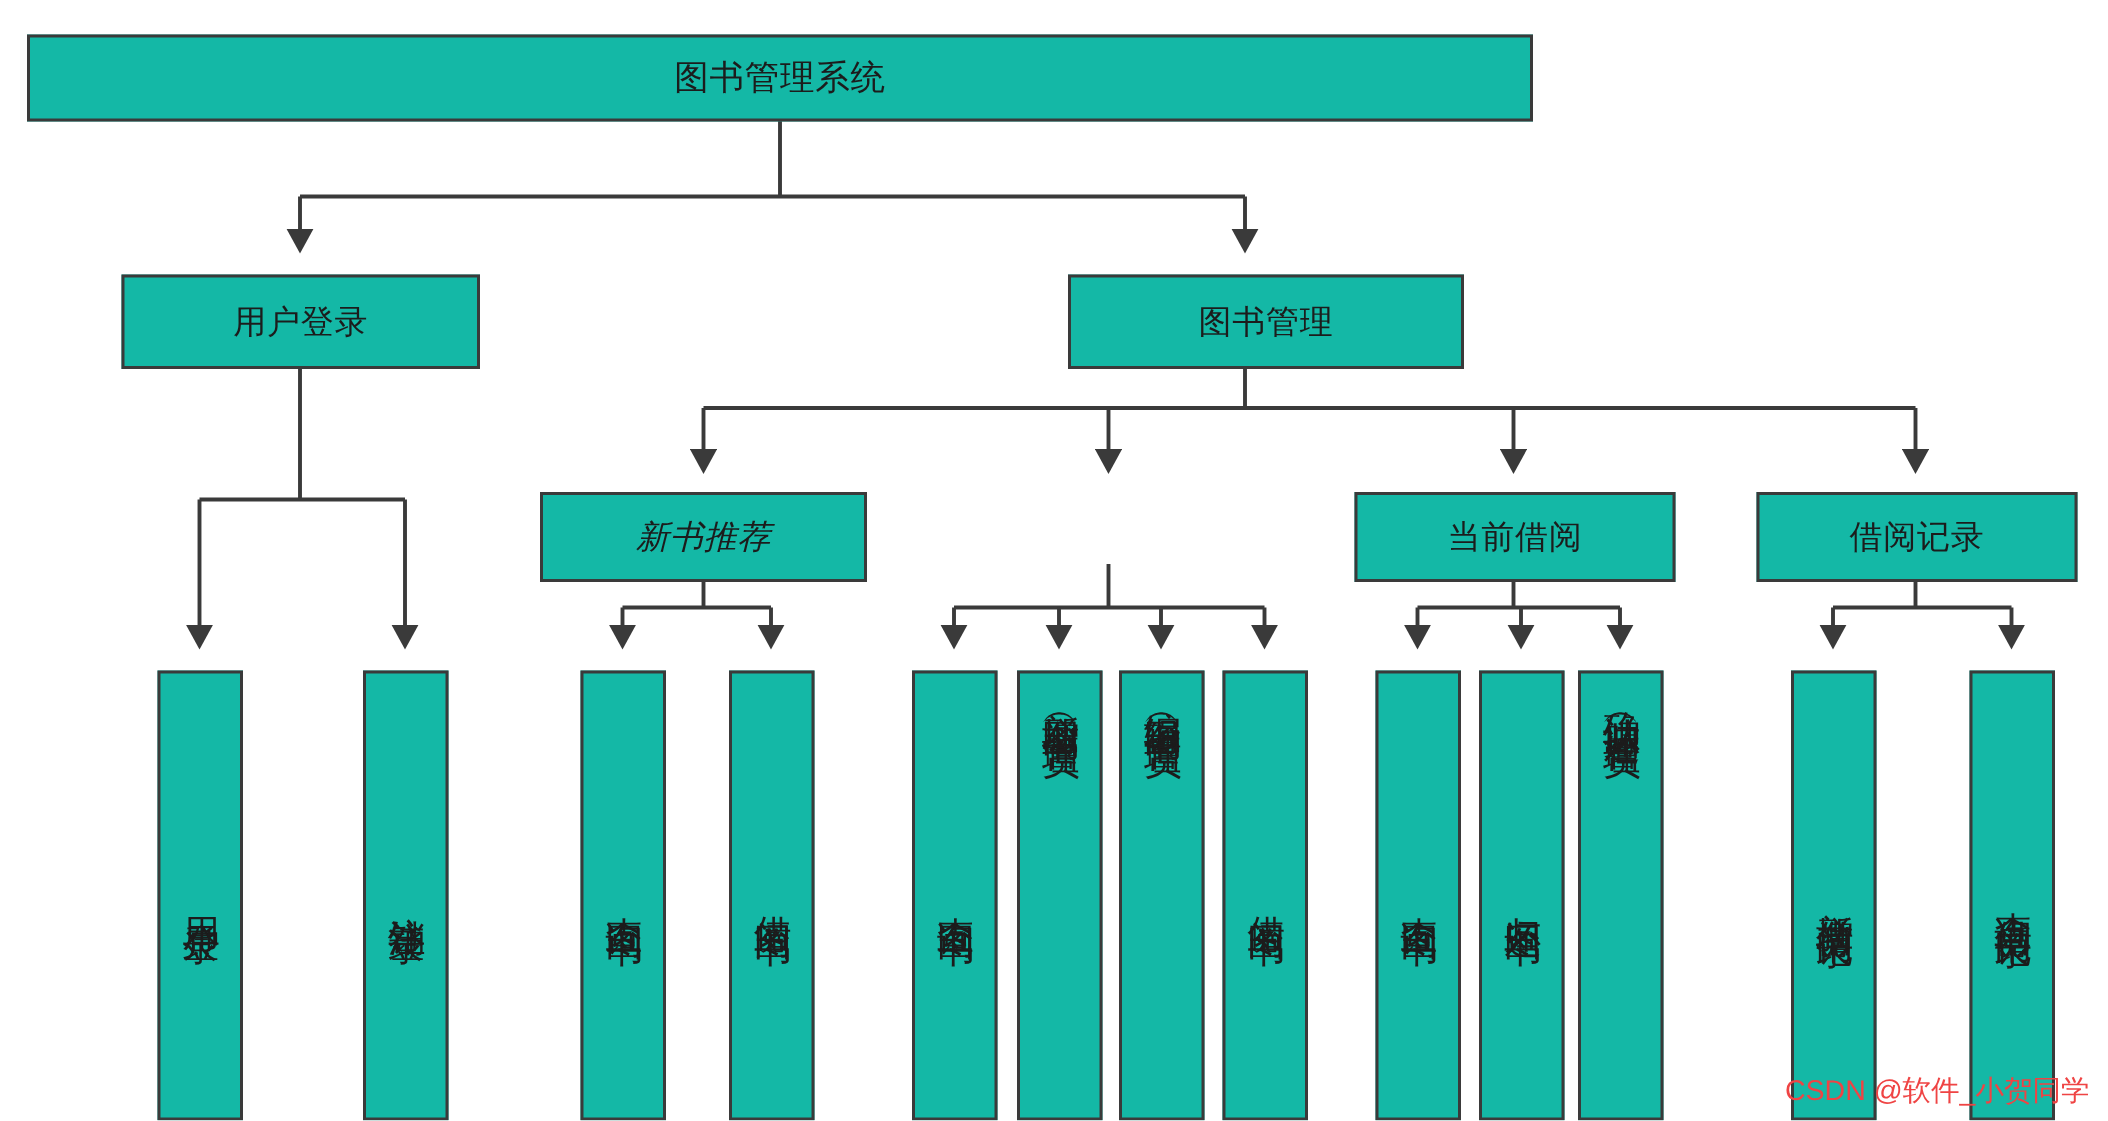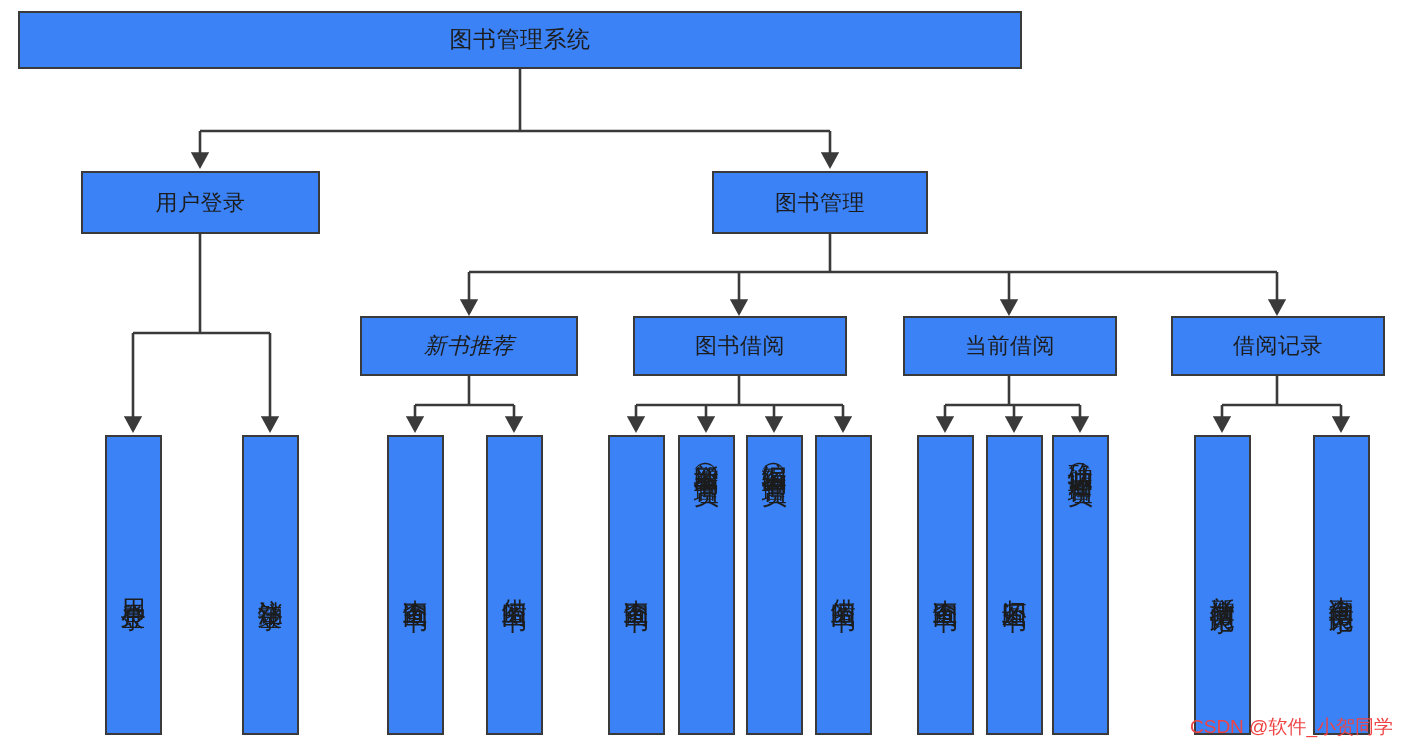--- a/index.html
+++ b/index.html
@@ -22,27 +22,28 @@
     position: absolute;
     left: 0;
     top: 0;
     width: 1405px;
     height: 747px;
     pointer-events: none;
   }
   .node {
     position: absolute;
     box-sizing: border-box;
-    background: #3b82f6;
+    background: #14b8a6;
     border: 2px solid #3a3a3a;
     display: flex;
     align-items: center;
     justify-content: center;
     color: #1c1c1c;
     z-index: 2;
+    margin-top: 12px;
   }
   .node .label {
     display: block;
     text-align: center;
     line-height: 1.18;
     letter-spacing: 0.5px;
   }
   
   .node.horiz .label {
     font-size: 22px;
@@ -135,30 +136,27 @@
     </g>
   </svg>
 
   <div class="node horiz root" style="left:18px; top:11px; width:1004px; height:58px;">
     <span class="label">图书管理系统</span>
   </div>
 
   <div class="node horiz" style="left:81px; top:171px; width:239px; height:63px;">
     <span class="label">用户登录</span>
   </div>
-  <div class="node horiz" style="left:712px; top:171px; width:216px; height:63px;">
+  <div class="node horiz" style="left:712px; top:171px; width:264px; height:63px;">
     <span class="label">图书管理</span>
   </div>
 
   <div class="node horiz" style="left:360px; top:316px; width:218px; height:60px;font-style:italic;">
     <span class="label">新书推荐</span>
   </div>
-  <div class="node horiz" style="left:633px; top:316px; width:214px; height:60px;">
-    <span class="label">图书借阅</span>
-  </div>
   <div class="node horiz" style="left:1171px; top:316px; width:214px; height:60px;">
     <span class="label">借阅记录</span>
   </div>
   <div class="node horiz" style="left:903px; top:316px; width:214px; height:60px;">
     <span class="label">当前借阅</span>
   </div>
 
   <div class="node vert mid" style="left:105px; top:435px; width:57px; height:300px;">
     <span class="label">用户登录</span>
   </div>

